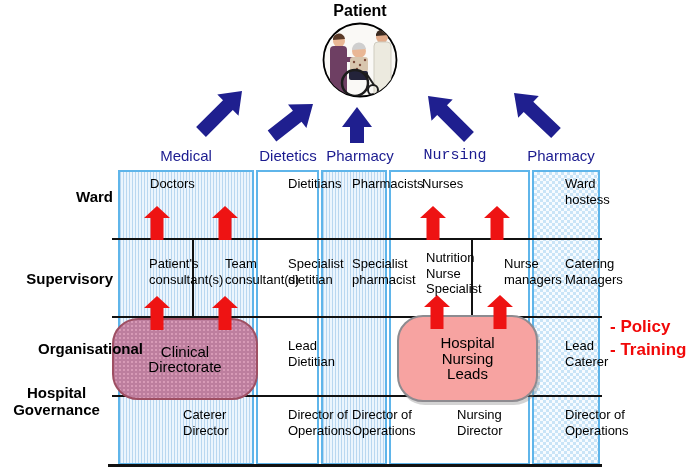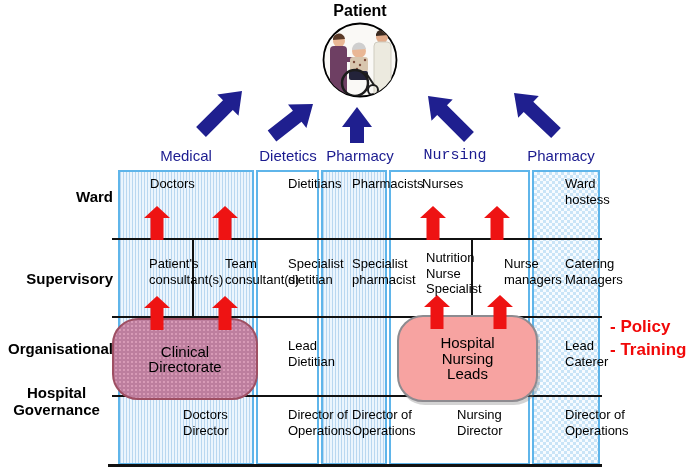--- a/index.html
+++ b/index.html
@@ -140,41 +140,41 @@
     </svg>
   <svg class="redarrow" style="left:424px;top:295px;" width="26" height="34">
       <polygon fill="#ee1313" points="13,0 26,12 19.5,12 19.5,34 6.5,34 6.5,12 0,12"></polygon>
     </svg>
   <svg class="redarrow" style="left:487px;top:295px;" width="26" height="34">
       <polygon fill="#ee1313" points="13,0 26,12 19.5,12 19.5,34 6.5,34 6.5,12 0,12"></polygon>
     </svg>
 
   <div class="rowlabel" style="top:188px;">Ward</div>
   <div class="rowlabel" style="top:270px;">Supervisory</div>
-  <div class="rowlabel" style="top:340px;">Organisational</div>
+  <div class="rowlabel" style="top:340px;margin-left:30px;">Organisational</div>
   <div class="rowlabel" style="top:384px;text-align:center;">Hospital Governance</div>
 
   <div class="cell" style="left:118px;top:176px;width:136px;">Doctors</div>
   <div class="cell" style="left:256px;top:176px;width:78px;">Dietitians</div>
   <div class="cell" style="left:320px;top:176px;width:68px;">Pharmacists</div>
   <div class="cell" style="left:390px;top:176px;width:140px;">Nurses</div>
   <div class="cell" style="left:533px;top:176px;width:67px;">Ward hostess</div>
 
   <div class="cell" style="left:117px;top:256px;width:76px;">Patient's consultant(s)</div>
   <div class="cell" style="left:193px;top:256px;width:61px;">Team consultant(s)</div>
   <div class="cell" style="left:256px;top:256px;width:63px;">Specialist dietitian</div>
   <div class="cell" style="left:320px;top:256px;width:52px;">Specialist pharmacist</div>
   <div class="cell" style="left:394px;top:250px;width:74px;">Nutrition Nurse Specialist</div>
   <div class="cell" style="left:472px;top:256px;width:58px;">Nurse managers</div>
   <div class="cell" style="left:533px;top:256px;width:67px;">Catering Managers</div>
 
   <div class="cell" style="left:256px;top:338px;width:63px;">Lead Dietitian</div>
   <div class="cell" style="left:533px;top:338px;width:67px;">Lead Caterer</div>
 
-  <div class="cell" style="left:151px;top:407px;width:70px;">Doctors Director</div>
+  <div class="cell" style="left:151px;top:407px;width:70px;">Caterer Director</div>
   <div class="cell" style="left:256px;top:407px;width:63px;">Director of Operations</div>
   <div class="cell" style="left:320px;top:407px;width:68px;">Director of Operations</div>
   <div class="cell" style="left:425px;top:407px;width:70px;">Nursing Director</div>
   <div class="cell" style="left:533px;top:407px;width:67px;">Director of Operations</div>
 
   <div class="note" style="top:317px;">- Policy</div>
   <div class="note" style="top:340px;">- Training</div>
 
 </div>
 

